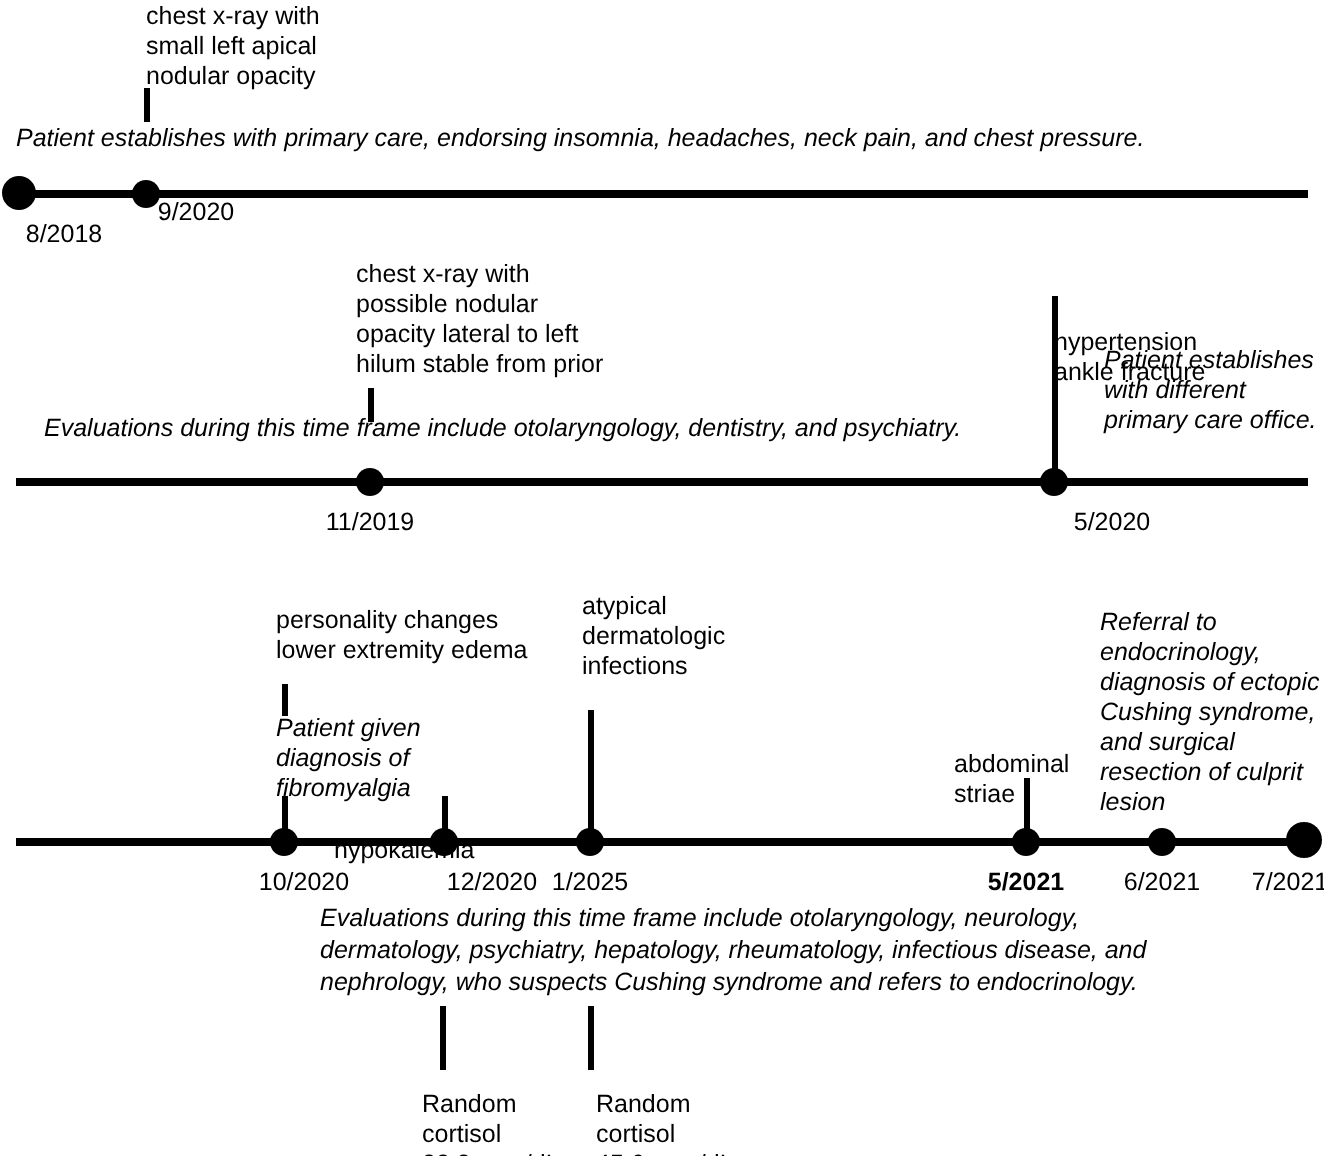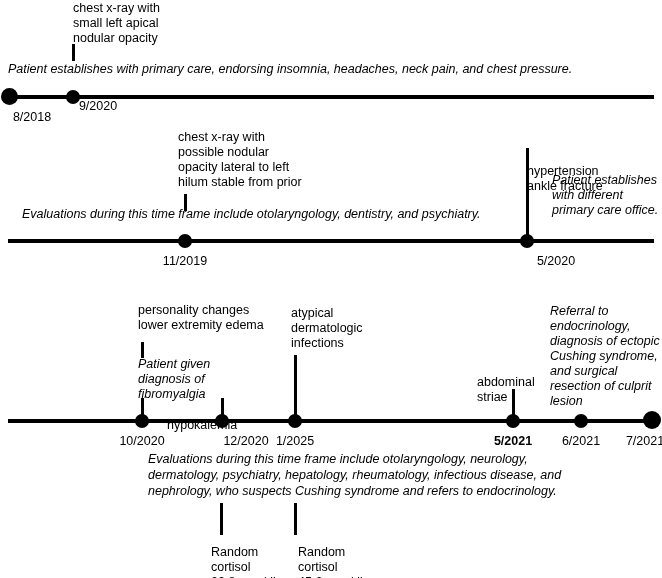--- a/index.html
+++ b/index.html
@@ -101,21 +101,21 @@
 
     <div class="blk ital" style="left:536px; top:173px; width:126px;margin-left:16px;">Patient establishes
 with different
 primary care office.</div>
   </div>
 
   <div>
     <div class="axis" style="left:8px; top:419px; width:646px;"></div>
 
     <div class="dot" style="left:135px; top:414px; width:14px; height:14px;"></div>
-    <div class="datelbl" style="left:142px; top:434px;">10/2020</div>
+    <div class="datelbl" style="left:152px; top:434px;">10/2020</div>
 
     <div class="dot" style="left:215px; top:414px; width:14px; height:14px;"></div>
     <div class="datelbl" style="left:222px; top:434px;margin-left:24px;">12/2020</div>
 
     <div class="dot" style="left:288px; top:414px; width:14px; height:14px;"></div>
     <div class="datelbl" style="left:295px; top:434px;">1/2025</div>
 
     <div class="dot" style="left:506px; top:414px; width:14px; height:14px;"></div>
     <div class="datelbl" style="left:513px; top:434px;font-weight:bold;">5/2021</div>
 
@@ -136,36 +136,36 @@
 
     <div class="blk" style="left:138px; top:303px; width:200px;">personality changes
 lower extremity edema</div>
 
     <div class="blk ital" style="left:138px; top:357px; width:120px;">Patient given
 diagnosis of
 fibromyalgia</div>
 
     <div class="blk" style="left:222px; top:390px; width:110px; transform:translateX(-50%);margin-top:28px;">hypokalemia</div>
 
-    <div class="blk" style="left:291px; top:306px; width:110px;">atypical
+    <div class="blk" style="left:291px; top:296px; width:110px;">atypical
 dermatologic
 infections</div>
 
     <div class="blk" style="left:477px; top:375px; width:76px;">abdominal
 striae</div>
 
     <div class="blk ital" style="left:550px; top:304px; width:116px;">Referral to
 endocrinology,
 diagnosis of ectopic
 Cushing syndrome,
 and surgical
 resection of culprit
 lesion</div>
 
-    <div class="blk ital" style="left:148px; top:451px; width:460px; line-height:16px;">Evaluations during this time frame include otolaryngology, neurology,
+    <div class="blk ital" style="left:160px; top:451px; width:460px; line-height:16px;">Evaluations during this time frame include otolaryngology, neurology,
 dermatology, psychiatry, hepatology, rheumatology, infectious disease, and
 nephrology, who suspects Cushing syndrome and refers to endocrinology.</div>
 
     <div class="blk" style="left:211px; top:545px; width:86px;">Random
 cortisol
 22.8 mcg/dL</div>
 
     <div class="blk" style="left:298px; top:545px; width:86px;">Random
 cortisol
 45.6 mcg/dL</div>

